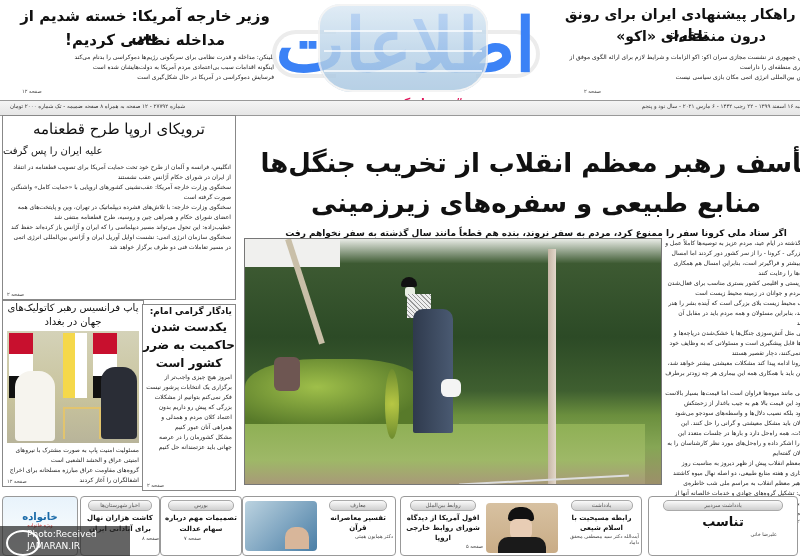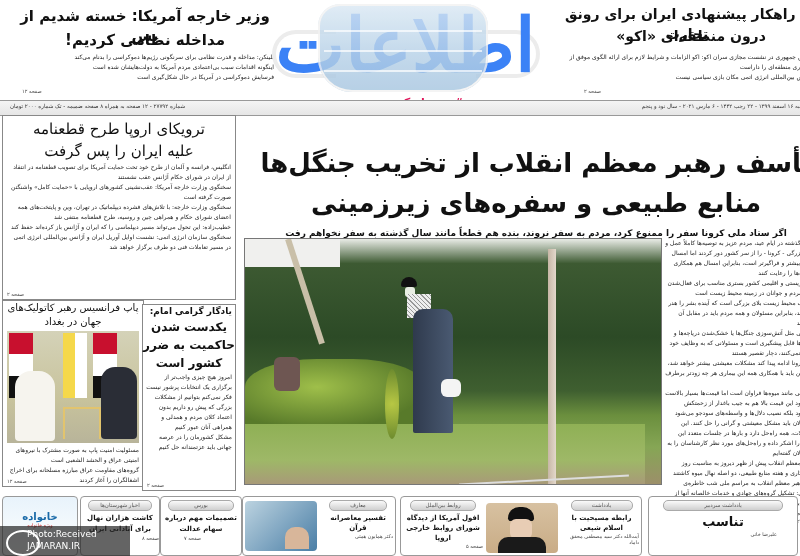--- a/index.html
+++ b/index.html
@@ -68,21 +68,21 @@
   <div class="abs pg" style="right:215px;top:88px;">صفحه ۲</div>
 </div>
 
 <div id="dateline" class="abs">
   <span style="right:10px;">شنبه ۱۶ اسفند ۱۳۹۹ - ۲۲ رجب ۱۴۴۲ - ۶ مارس ۲۰۲۱ - سال نود و پنجم</span>
   <span style="left:10px;">شماره ۲۷۷۹۲ - ۱۲ صفحه به همراه ۸ صفحه ضمیمه - تک شماره ۲۰۰۰ تومان</span>
 </div>
 
 <div id="troika" class="box rtl">
   <div class="hl" style="font-size:15px;line-height:22px;text-align:center;margin-top:2px;font-weight:normal;font-family:'DejaVu Serif',serif;">ترویکای اروپا طرح قطعنامه</div>
-  <div class="hl" style="font-size:15px;line-height:22px;text-align:center;font-weight:normal;font-family:'DejaVu Serif',serif;">علیه ایران را پس گرفت</div>
+  <div class="hl" style="font-size:10px;line-height:22px;text-align:left;font-weight:normal;font-family:'DejaVu Serif',serif;">علیه ایران را پس گرفت</div>
   <div class="small" style="padding:0 4px;">انگلیس، فرانسه و آلمان از طرح خود تحت حمایت آمریکا برای تصویب قطعنامه در انتقاد از ایران در شورای حکام آژانس عقب نشستند</div>
   <div class="small" style="padding:0 4px;">سخنگوی وزارت خارجه آمریکا: عقب‌نشینی کشورهای اروپایی با «حمایت کامل» واشنگتن صورت گرفته است</div>
   <div class="small" style="padding:0 4px;">سخنگوی وزارت خارجه: با تلاش‌های فشرده دیپلماتیک در تهران، وین و پایتخت‌های همه اعضای شورای حکام و همراهی چین و روسیه، طرح قطعنامه منتفی شد</div>
   <div class="small" style="padding:0 4px;">خطیب‌زاده: این تحول می‌تواند مسیر دیپلماسی را که ایران و آژانس باز کرده‌اند حفظ کند</div>
   <div class="small" style="padding:0 4px;">سخنگوی سازمان انرژی اتمی: نشست اوایل آوریل ایران و آژانس بین‌المللی انرژی اتمی در مسیر تعاملات فنی دو طرف برگزار خواهد شد</div>
   <div class="pg" style="position:absolute;left:4px;bottom:2px;">صفحه ۲</div>
 </div>
 
 <div id="pope" class="box rtl">
   <div class="hl" style="font-size:10px;line-height:14px;text-align:center;font-weight:normal;">پاپ فرانسیس رهبر کاتولیک‌های</div>

